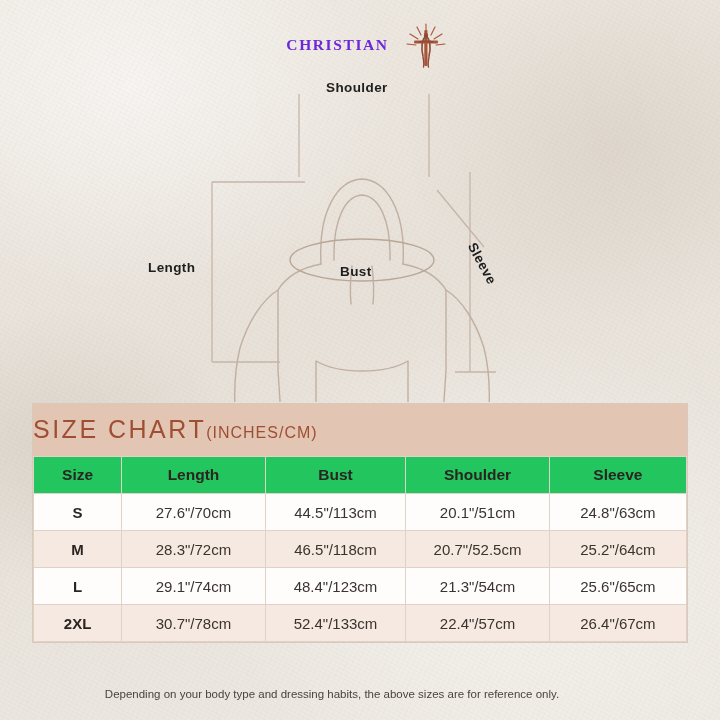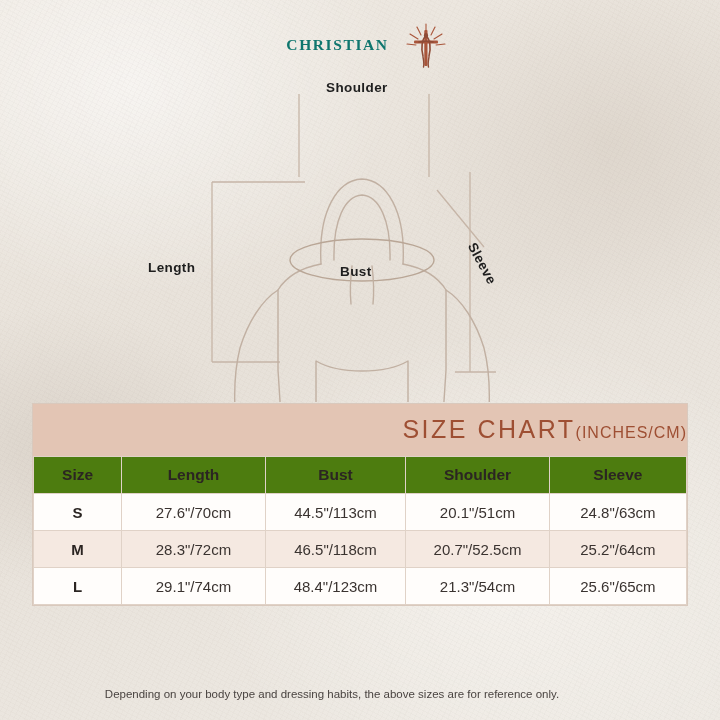--- a/index.html
+++ b/index.html
@@ -46,21 +46,21 @@
     height: 50px;
     display: flex;
     align-items: center;
     justify-content: center;
     gap: 10px;
   }
   .brand-text {
     font-family: "Liberation Serif", serif;
     font-size: 15.5px;
     letter-spacing: 1.6px;
-    color: #0f766e;
+    color: #6d28d9;
     font-weight: 700;
     margin-left: 19px;
   }
   .brand-logo { width: 54px; height: 48px; }
 
   
   .illus {
     position: absolute;
     top: 72px;
     left: 0;
@@ -89,21 +89,21 @@
     left: 32px;
     top: 403px;
     width: 656px;
     border: 1px solid #d9c9bd;
     background: #fffdfb;
     box-sizing: border-box;
   }
   .chart-title {
     background: #e3c5b4;
     color: #9e4f33;
-    text-align: right;
+    text-align: left;
     font-size: 25px;
     letter-spacing: 2.5px;
     padding: 11px 0 12px;
     font-family: "Liberation Sans", sans-serif;
   }
   .chart-title .unit {
     font-size: 16px;
     letter-spacing: 1px;
   }
   table {
@@ -115,21 +115,21 @@
   th, td {
     border: 1px solid #e0d2c7;
     height: 36px;
     text-align: center;
     font-weight: normal;
     padding: 0 4px;
   }
   thead th {
     font-weight: 700;
     font-size: 15.5px;
-    background: #4d7c0f;
+    background: #22c55e;
     color: #2b2522;
   }
   tbody tr:nth-child(odd) td { background: #fffdfb; }
   tbody tr:nth-child(even) td { background: #f5e9e1; }
   tbody td:first-child { font-weight: 700; color: #2b2522; }
   col.c0 { width: 13.5%; }
   col.c1 { width: 22%; }
   col.c2 { width: 21.5%; }
   col.c3 { width: 22%; }
   col.c4 { width: 21%; }
@@ -267,18 +267,25 @@
           <td>20.7"/52.5cm</td>
           <td>25.2"/64cm</td>
         </tr>
         <tr>
           <td>L</td>
           <td>29.1"/74cm</td>
           <td>48.4"/123cm</td>
           <td>21.3"/54cm</td>
           <td>25.6"/65cm</td>
         </tr>
+        <tr>
+          <td>2XL</td>
+          <td>30.7"/78cm</td>
+          <td>52.4"/133cm</td>
+          <td>22.4"/57cm</td>
+          <td>26.4"/67cm</td>
+        </tr>
       </tbody>
     </table>
   </div>
 
   <div class="footnote">Depending on your body type and dressing habits, the above sizes are for reference only.</div>
 </div>
 
 </body></html>

